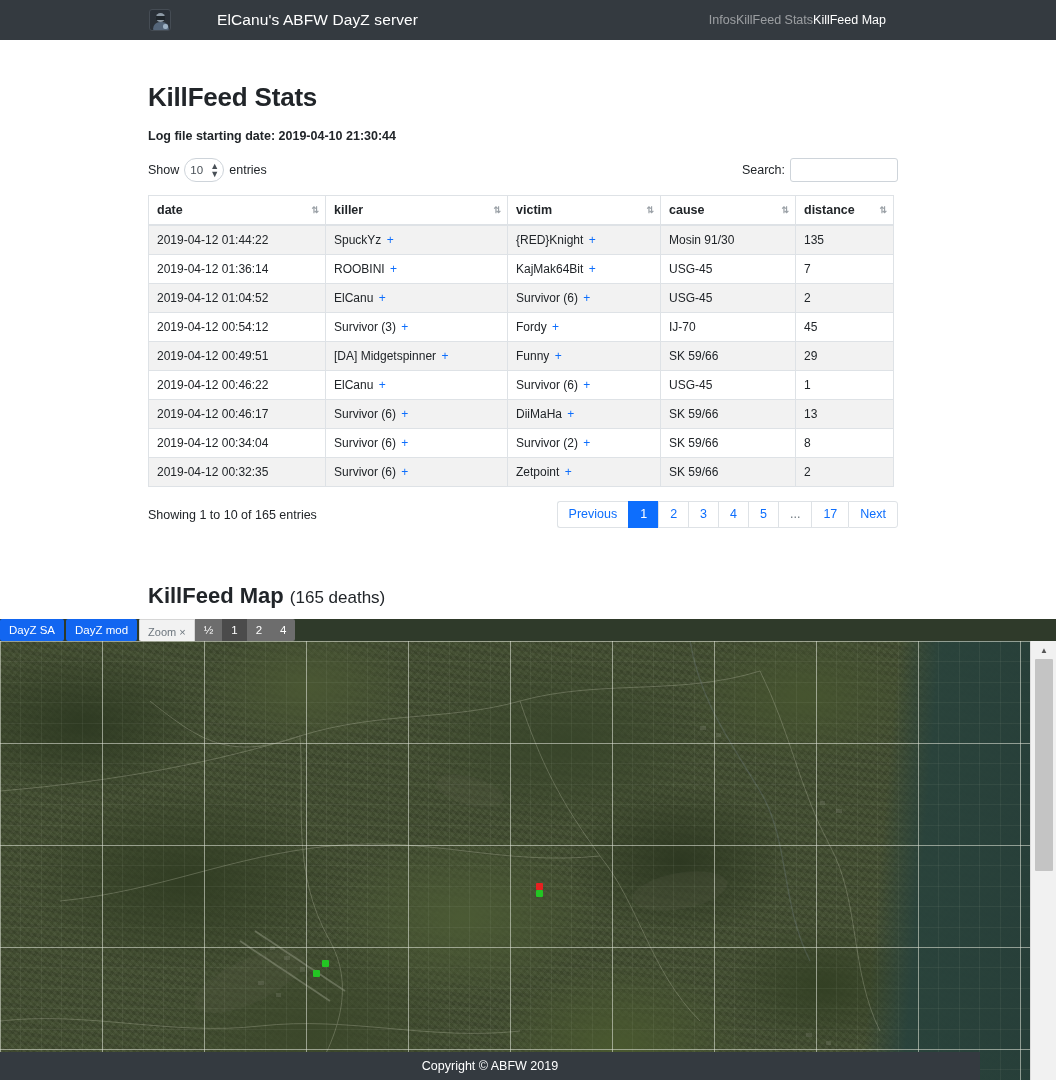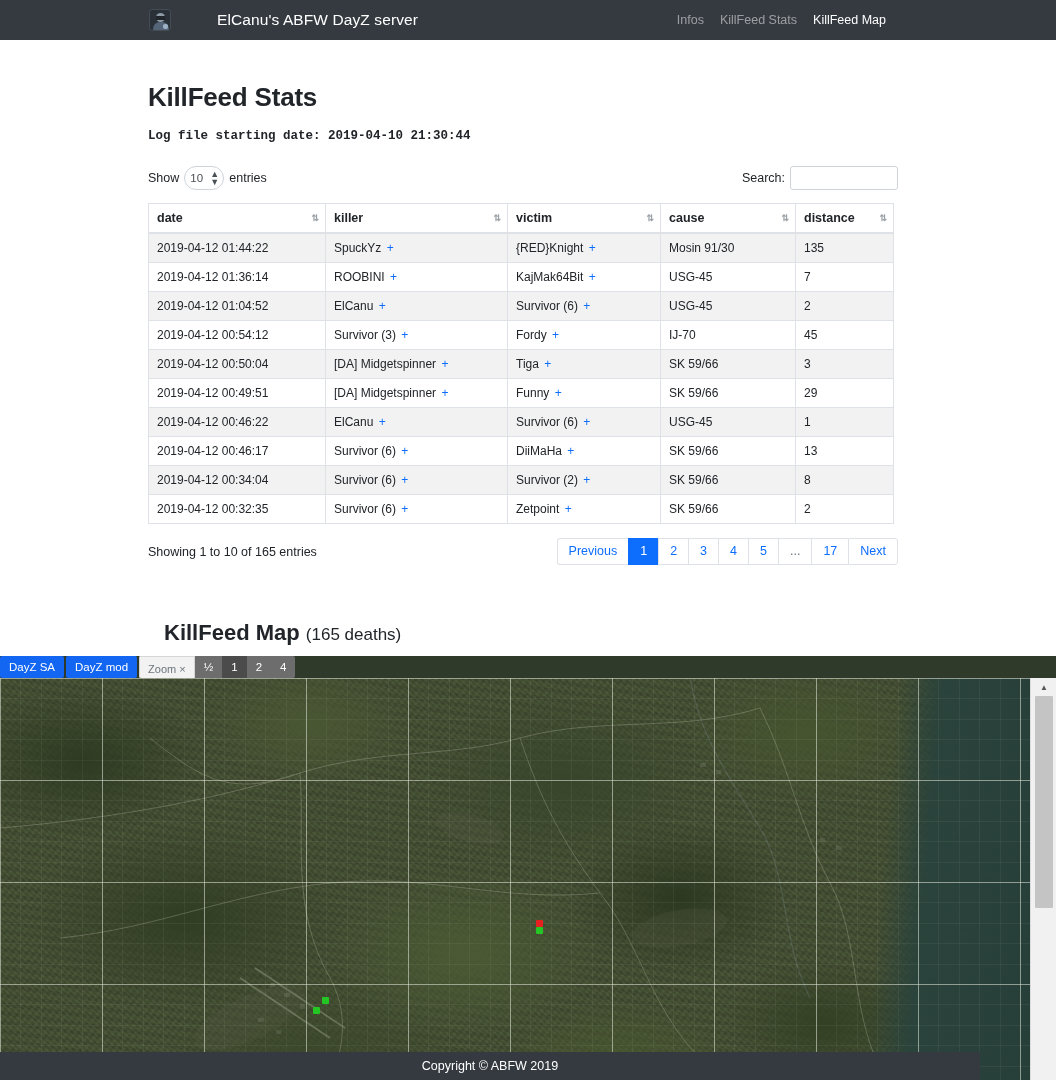--- a/index.html
+++ b/index.html
@@ -70,21 +70,20 @@
     font-size: 15.5px;
     letter-spacing: .1px;
     white-space: nowrap;
     margin-left: 37px;
   }
   .nav-links {
     position: absolute;
     right: 170px;
     display: flex;
     align-items: center;
-    gap: 16px;
   }
   .nav-link {
     color: rgba(255,255,255,.5);
     font-size: 12.5px;
     text-decoration: none;
     cursor: pointer;
     white-space: nowrap;
   }
   .nav-link.active { color: #ffffff; }
 
@@ -100,23 +99,22 @@
   h1.page-title {
     font-size: 26px;
     font-weight: bold;
     margin: 0 0 16px 0;
     color: #212529;
     letter-spacing: -.2px;
   }
   .logdate {
     font-size: 12.5px;
     font-weight: bold;
-    margin: 0 0 20px 0;
-    color: #212529;
-    font-family: Liberation Mono, monospace;
+    margin: 0 0 12px 0;
+    color: #212529;
   }
 
   
   .table-controls {
     display: flex;
     justify-content: space-between;
     align-items: center;
     margin-bottom: 10px;
     height: 30px;
   }
@@ -241,21 +239,21 @@
   }
   .page-item.active {
     background: #0d6efd;
     border-color: #0d6efd;
     color: #fff;
   }
   .page-item.ellipsis { color: #6c757d; cursor: default; }
 
   
   .map-heading {
-    margin: 55px 0 10px 16px;
+    margin: 55px 0 10px 0;
     font-size: 22px;
     font-weight: bold;
     color: #212529;
   }
   .map-heading .deaths {
     font-size: 17px;
     font-weight: normal;
     color: #212529;
   }
 
@@ -512,27 +510,20 @@
             <td><span>Survivor (6)</span><span class="plus-link"> +</span></td>
             <td><span>USG-45</span></td>
             <td><span>2</span></td>
           </tr>
           <tr>
             <td><span>2019-04-12 00:54:12</span></td>
             <td><span>Survivor (3)</span><span class="plus-link"> +</span></td>
             <td><span>Fordy</span><span class="plus-link"> +</span></td>
             <td><span>IJ-70</span></td>
             <td><span>45</span></td>
-          </tr>
-          <tr>
-            <td><span>2019-04-12 00:50:04</span></td>
-            <td><span>[DA] Midgetspinner</span><span class="plus-link"> +</span></td>
-            <td><span>Tiga</span><span class="plus-link"> +</span></td>
-            <td><span>SK 59/66</span></td>
-            <td><span>3</span></td>
           </tr>
           <tr>
             <td><span>2019-04-12 00:49:51</span></td>
             <td><span>[DA] Midgetspinner</span><span class="plus-link"> +</span></td>
             <td><span>Funny</span><span class="plus-link"> +</span></td>
             <td><span>SK 59/66</span></td>
             <td><span>29</span></td>
           </tr>
           <tr>
             <td><span>2019-04-12 00:46:22</span></td>

